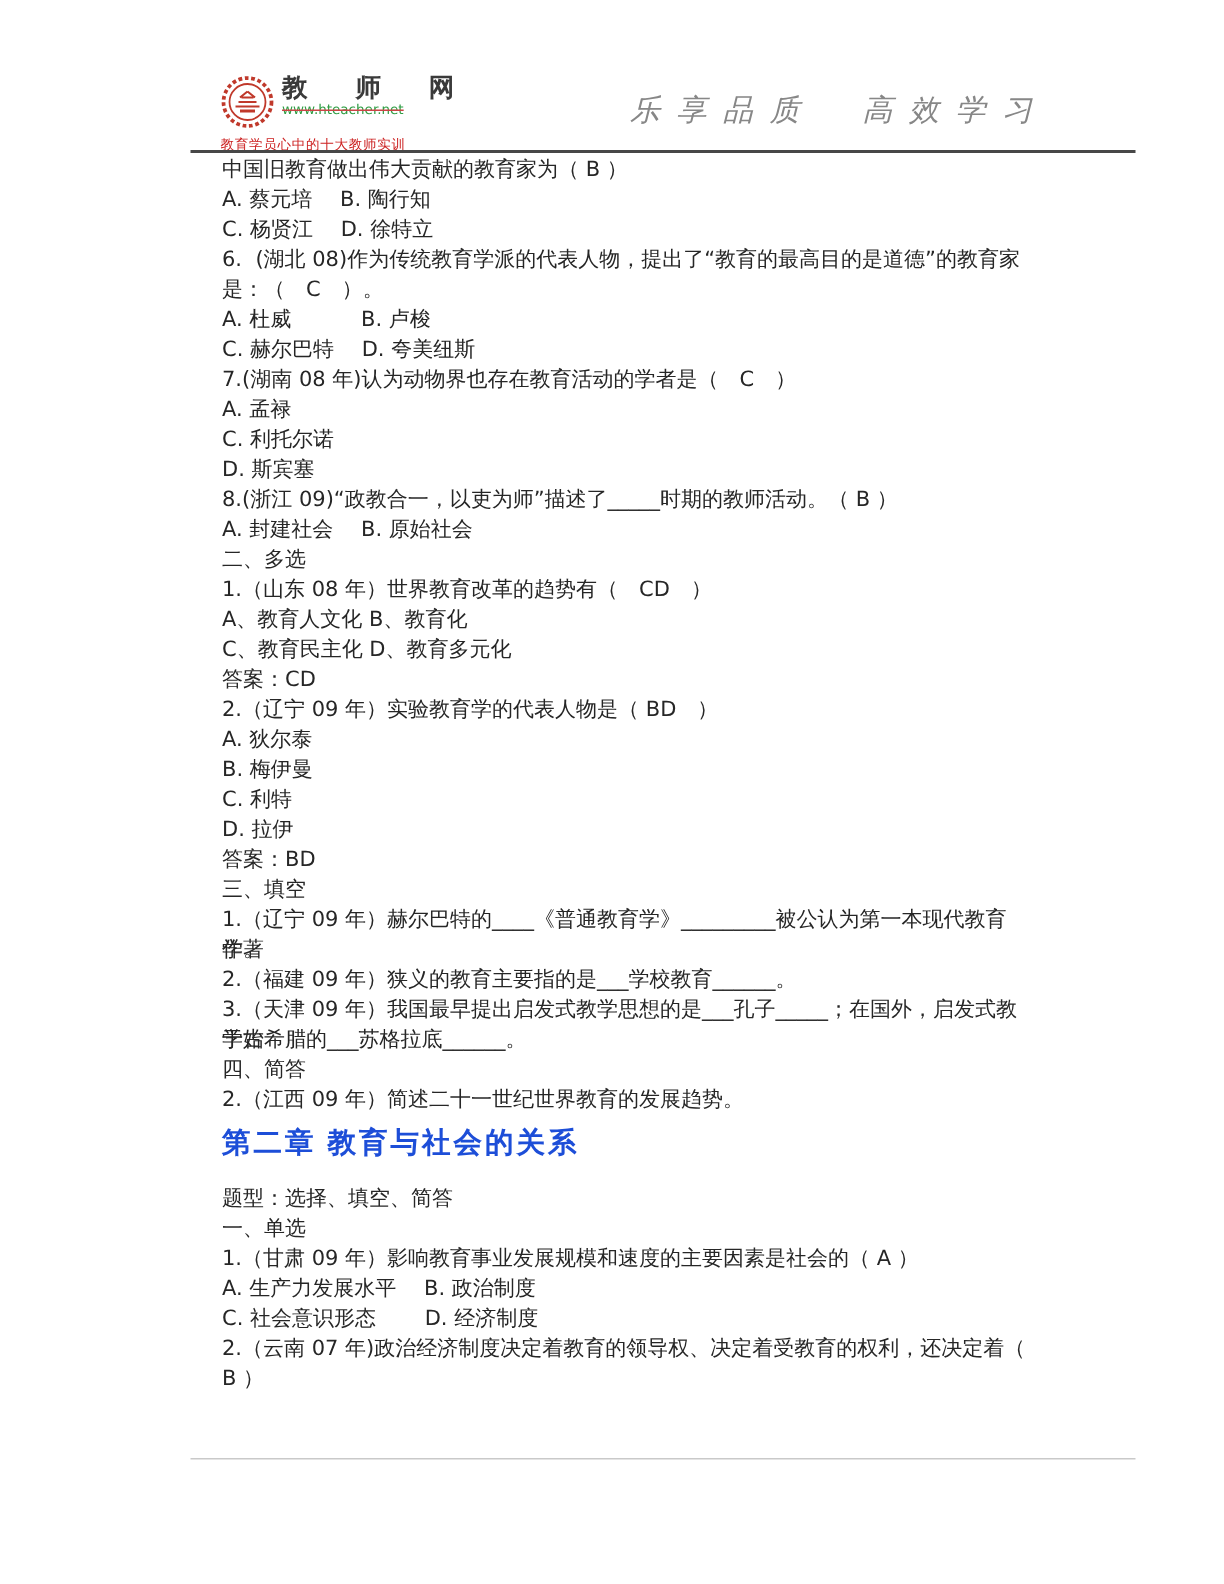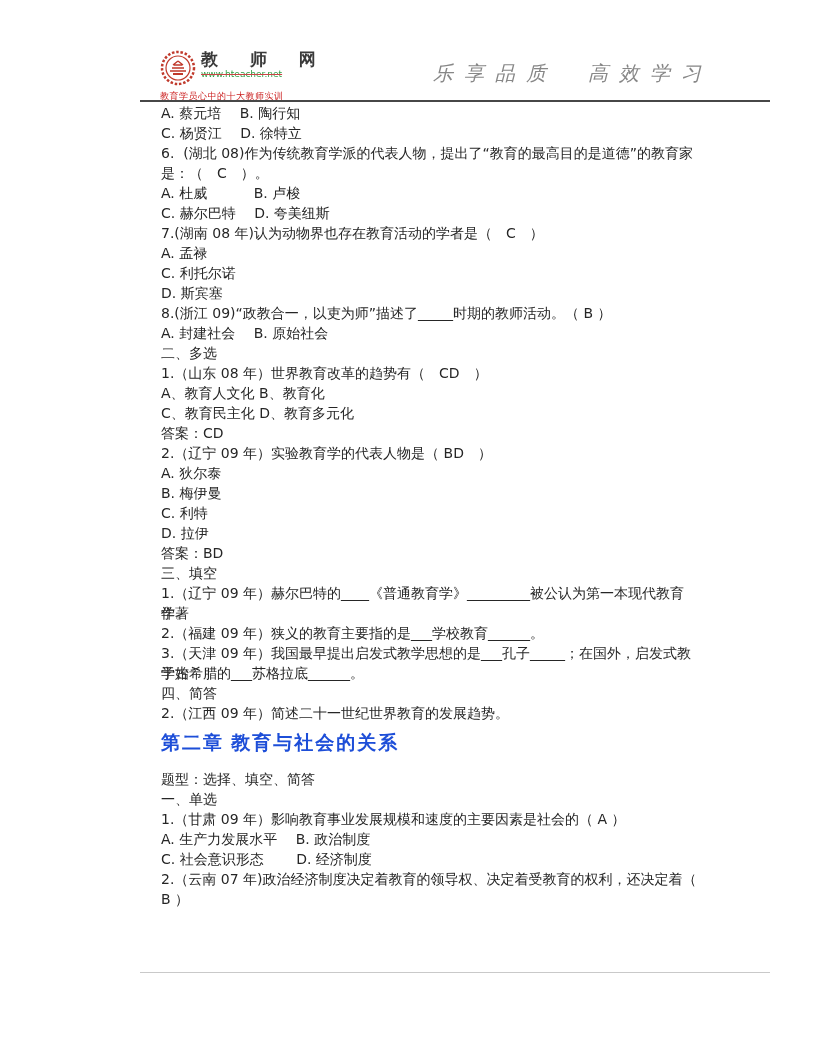--- a/index.html
+++ b/index.html
@@ -4,21 +4,21 @@
 <style>
   html, body { margin: 0; padding: 0; }
   body {
     width: 816px; height: 1056px;
     background: #ffffff;
     font-family: "DejaVu Sans", "Liberation Sans", sans-serif;
     color: #262626;
     position: relative;
     overflow: hidden;
   }
-  .page { position: absolute; inset: 0; background: #ffffff; margin-left: 13px; }
+  .page { position: absolute; inset: 0; background: #ffffff; }
 
   
   .logo { position: absolute; left: 147px; top: 49px; }
   .logo-row { display: flex; align-items: flex-start; }
   .seal { width: 36px; height: 38px; flex: 0 0 auto; }
   .logo-text { margin-left: 5px; }
   .logo-title {
     font-size: 17px; font-weight: bold; color: #3a3a3a;
     letter-spacing: 13px; line-height: 20px; white-space: nowrap;
   }
@@ -80,20 +80,21 @@
       </span>
     </div>
     <div class="logo-tagline">教育学员心中的十大教师实训</div>
   </div>
 
   <div class="slogan">乐享品质　高效学习</div>
 
   <div class="rule-top"></div>
 
   <div class="doc" id="doc-body">
+      <p class="line">中国旧教育做出伟大贡献的教育家为（ B ）</p>
       <p class="line">A. 蔡元培　 B. 陶行知</p>
       <p class="line">C. 杨贤江　 D. 徐特立</p>
       <p class="line">6.  (湖北 08)作为传统教育学派的代表人物，提出了“教育的最高目的是道德”的教育家</p>
       <p class="line">是：（　C　）。</p>
       <p class="line">A. 杜威　　　 B. 卢梭</p>
       <p class="line">C. 赫尔巴特　 D. 夸美纽斯</p>
       <p class="line">7.(湖南 08 年)认为动物界也存在教育活动的学者是（　C　）</p>
       <p class="line">A. 孟禄</p>
       <p class="line">C. 利托尔诺</p>
       <p class="line">D. 斯宾塞</p>

